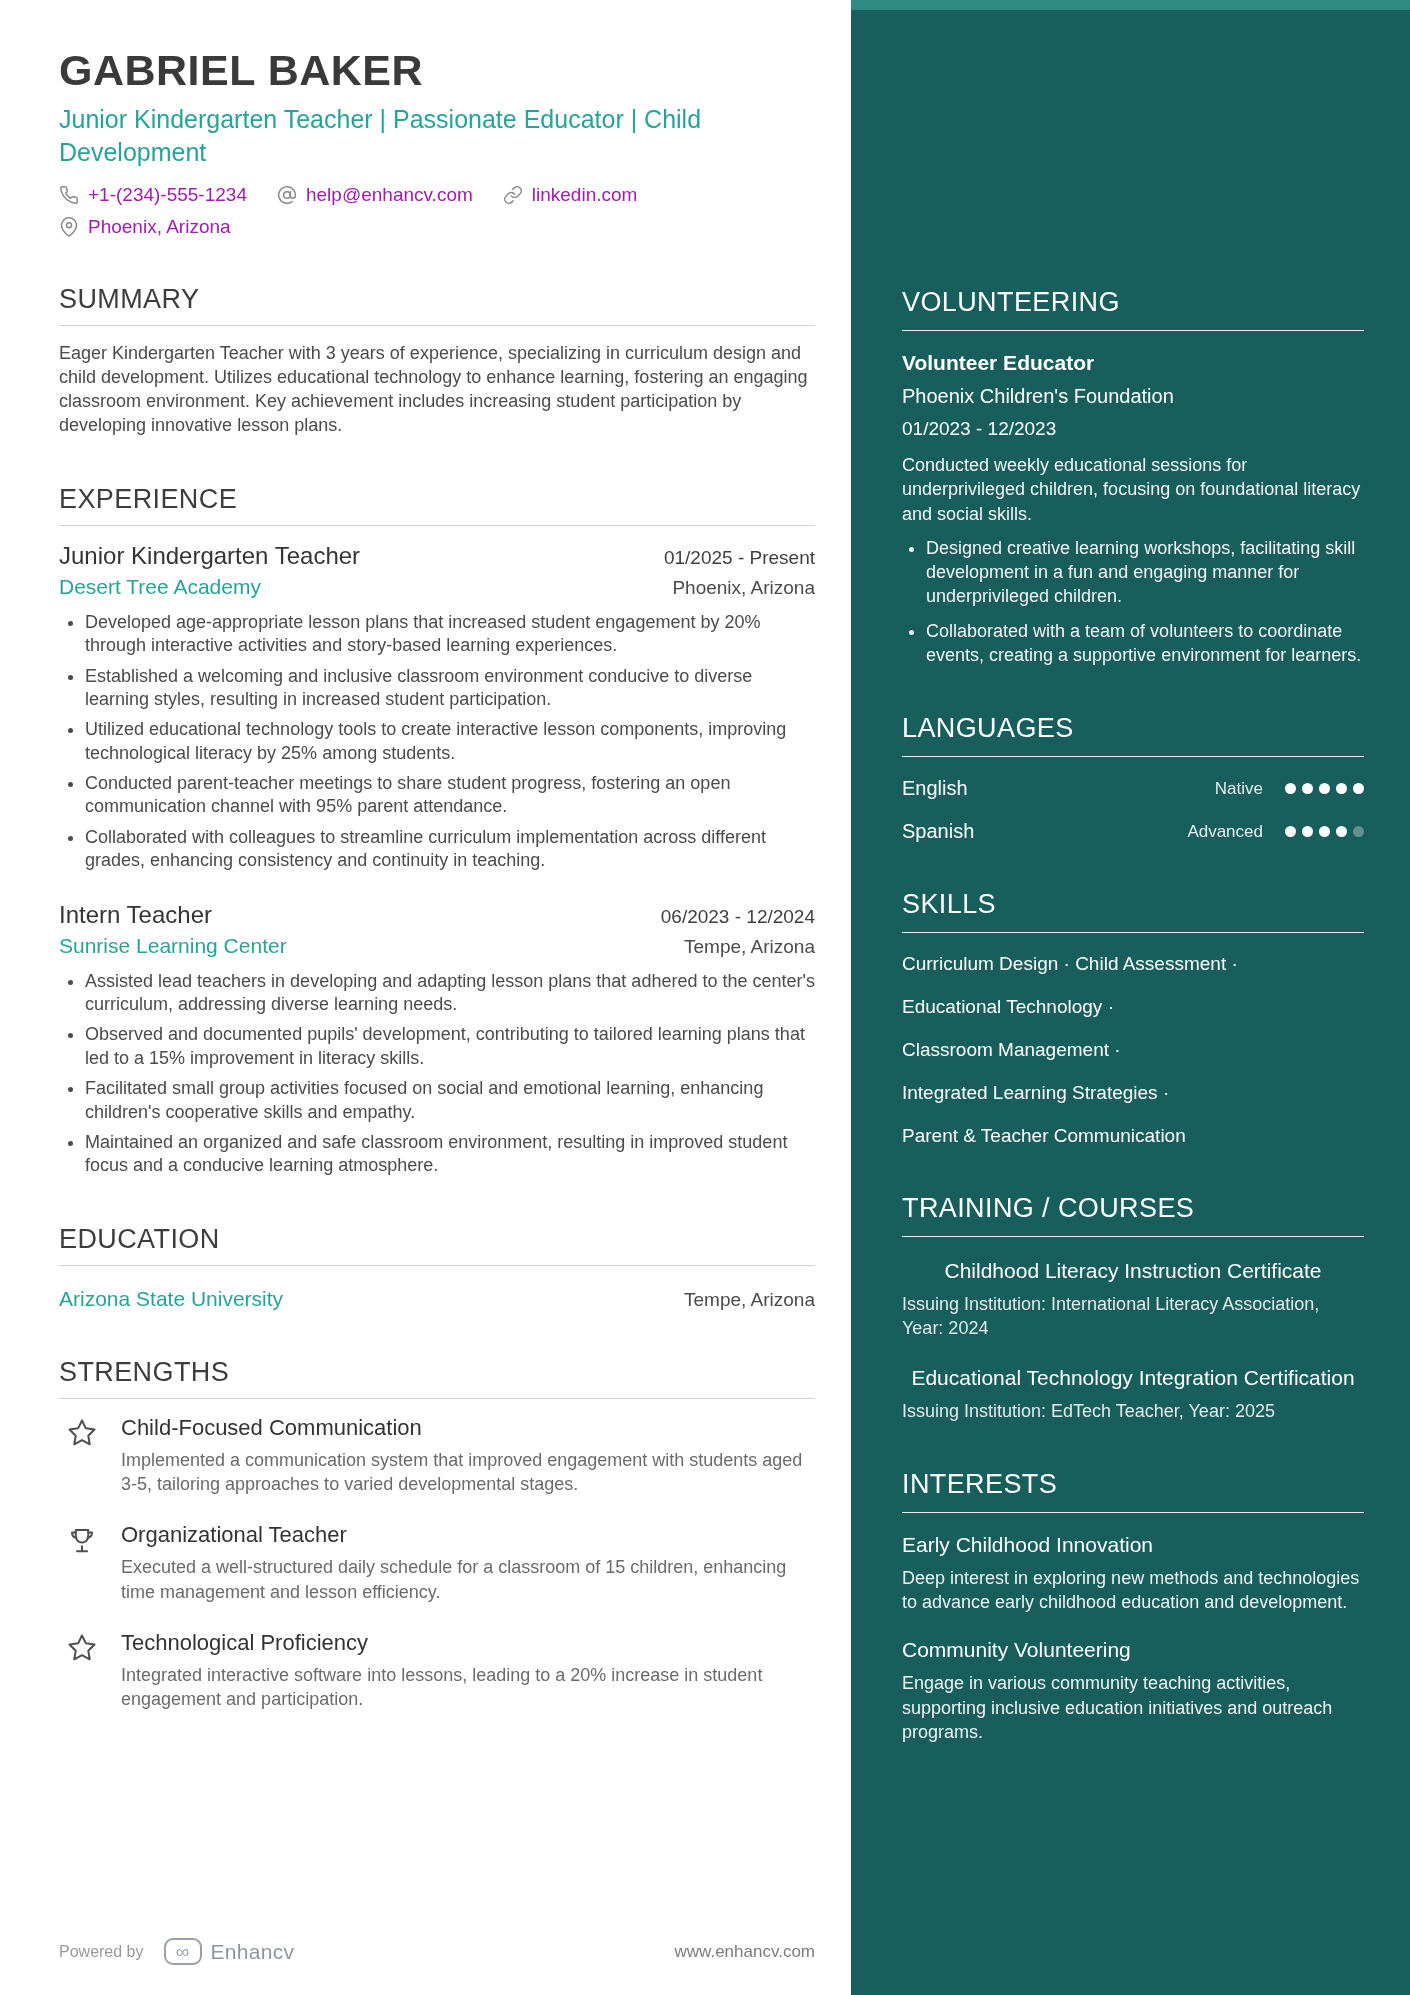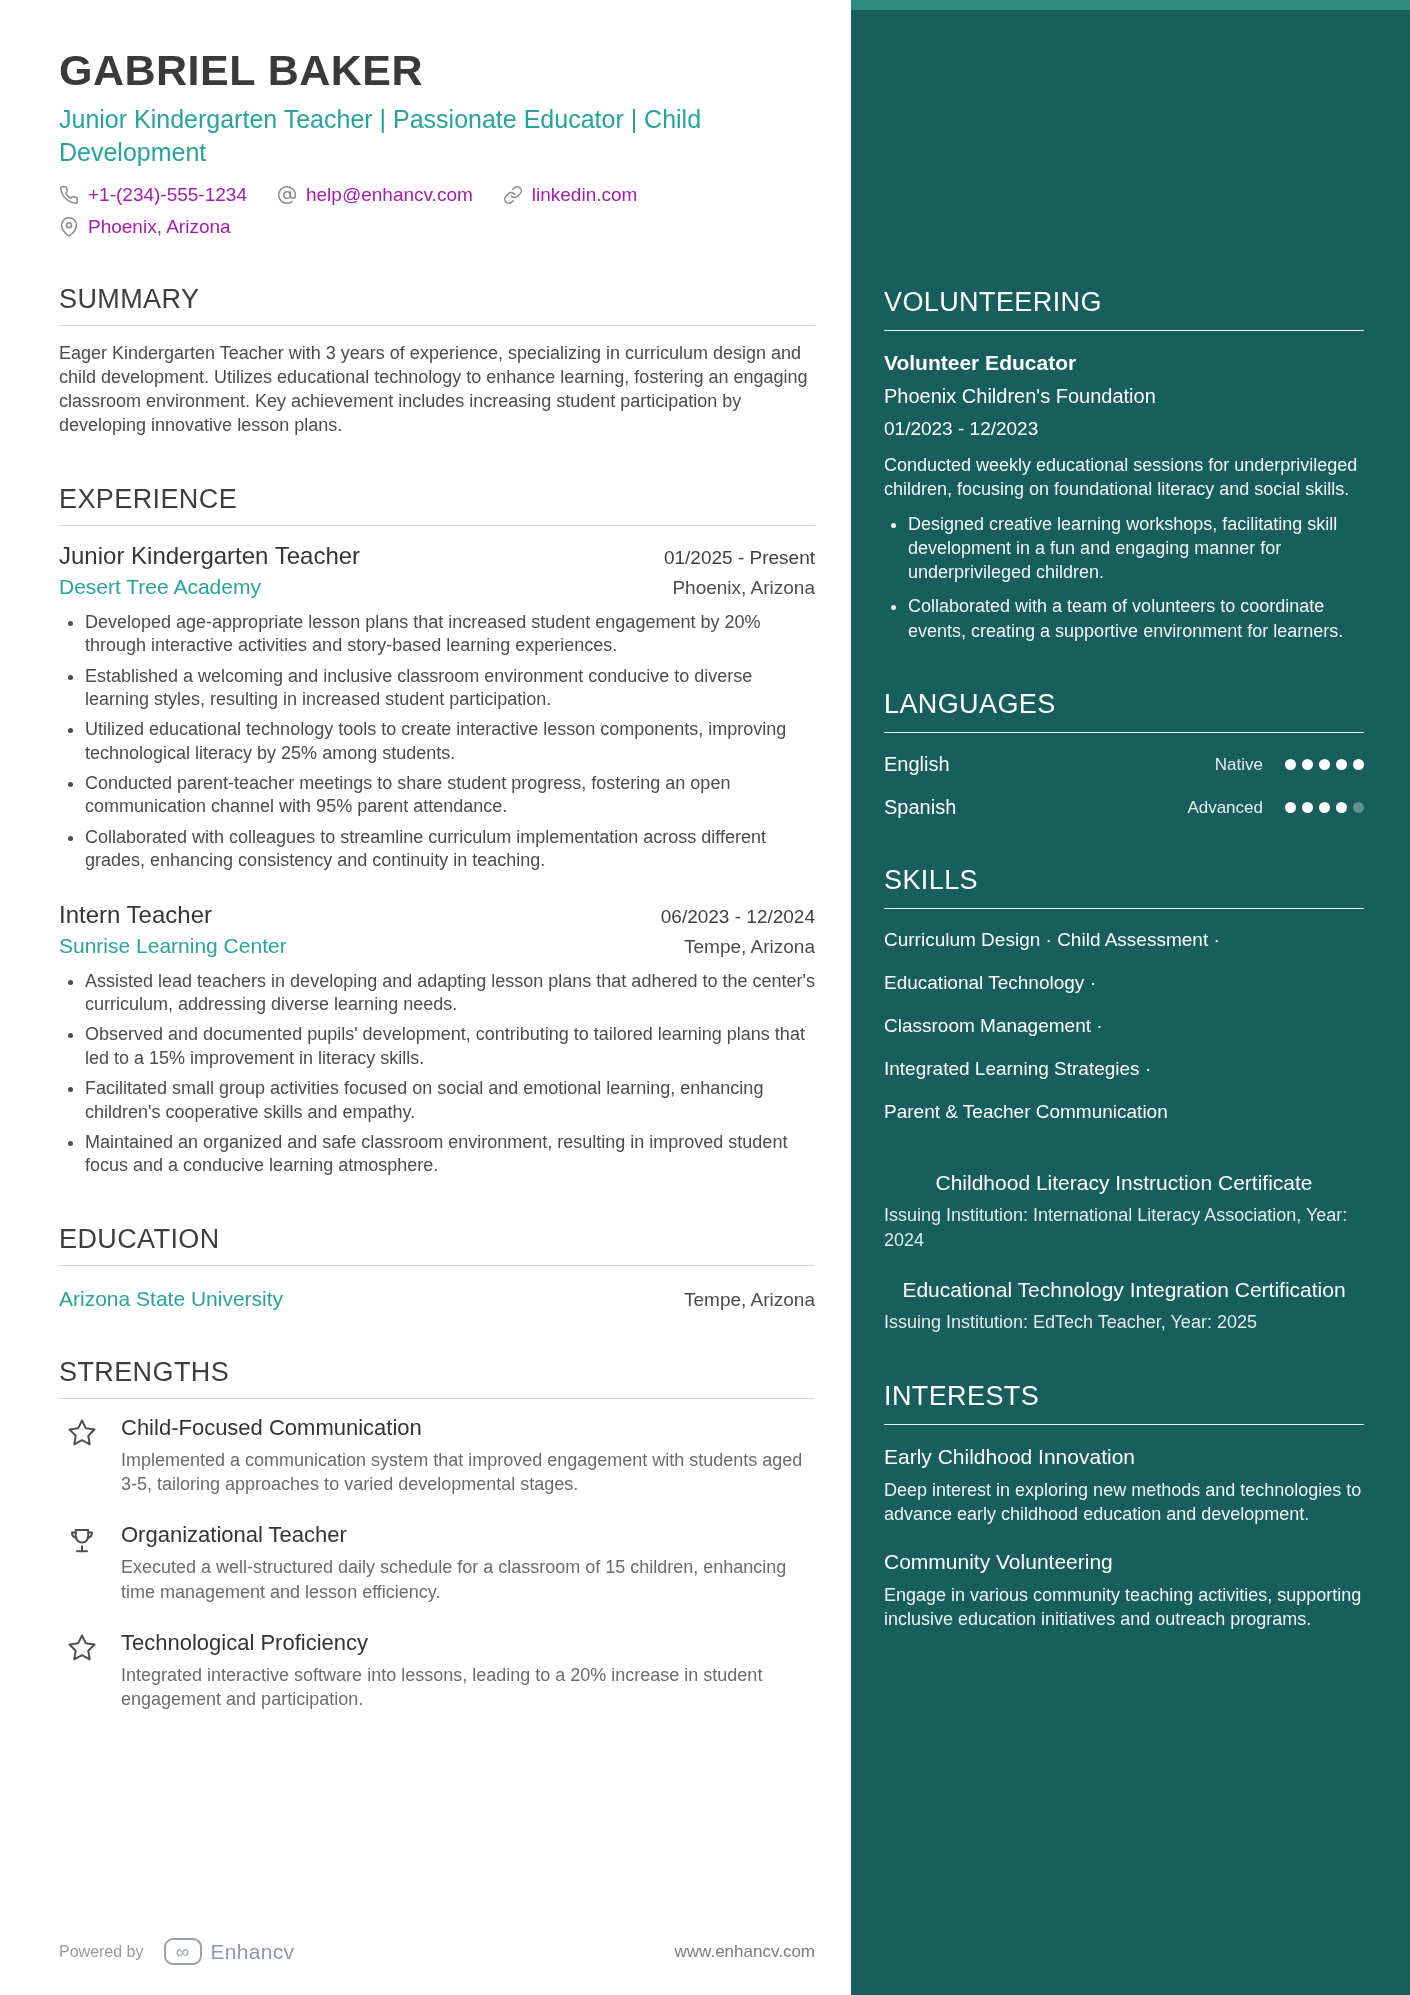--- a/index.html
+++ b/index.html
@@ -47,21 +47,21 @@
 
   .footer { position: absolute; left: 59px; right: 36px; bottom: 30px; display: flex; align-items: center; justify-content: space-between; }
   .powered { display: flex; align-items: center; gap: 20px; }
   .powered-text { font-size: 16px; color: #9a9a9a; }
   .brand { display: flex; align-items: center; gap: 9px; color: #8f979e; }
   .brand-mark { width: 38px; height: 27px; border: 2px solid #9aa1a8; border-radius: 9px; display: flex; align-items: center; justify-content: center; font-size: 19px; color: #9aa1a8; line-height: 1; }
   .brand-name { font-size: 21px; color: #8f979e; letter-spacing: 0.3px; }
   .site { font-size: 17px; color: #7c7c7c; }
 
   
-  .sidebar { flex: 1; background: #175e5c; color: #ffffff; position: relative; padding: 287px 46px 40px 33px; }
+  .sidebar { flex: 1; background: #175e5c; color: #ffffff; position: relative; padding: 287px 46px 40px 51px; }
   .stripe { position: absolute; top: 0; left: 0; width: 100%; height: 10px; background: #2f8b82; }
 
   .side-sec { margin-bottom: 46px; }
   .side-h {
     font-size: 27px; font-weight: 400; color: #ffffff; margin: 0 0 20px 0;
     padding-bottom: 12px; border-bottom: 1px solid #eaf1f0; letter-spacing: 0.4px;
   }
   .v-role { font-size: 21px; font-weight: 700; margin-bottom: 10px; }
   .v-org { font-size: 20px; margin-bottom: 10px; }
   .v-dates { font-size: 19px; margin-bottom: 13px; }
@@ -294,20 +294,21 @@
     <section class="side-sec">
       <h2 class="side-h">SKILLS</h2>
       <div class="skill-line">Curriculum Design · Child Assessment ·</div>
       <div class="skill-line">Educational Technology ·</div>
       <div class="skill-line">Classroom Management ·</div>
       <div class="skill-line">Integrated Learning Strategies ·</div>
       <div class="skill-line">Parent &amp; Teacher Communication</div>
     </section>
 
     <section class="side-sec">
+      <h2 class="side-h">TRAINING / COURSES</h2>
       <div class="t-item">
         <div class="t-title">Childhood Literacy Instruction Certificate</div>
         <div class="t-details">Issuing Institution: International Literacy Association, Year: 2024</div>
       </div>
       <div class="t-item">
         <div class="t-title">Educational Technology Integration Certification</div>
         <div class="t-details">Issuing Institution: EdTech Teacher, Year: 2025</div>
       </div>
     </section>
 

